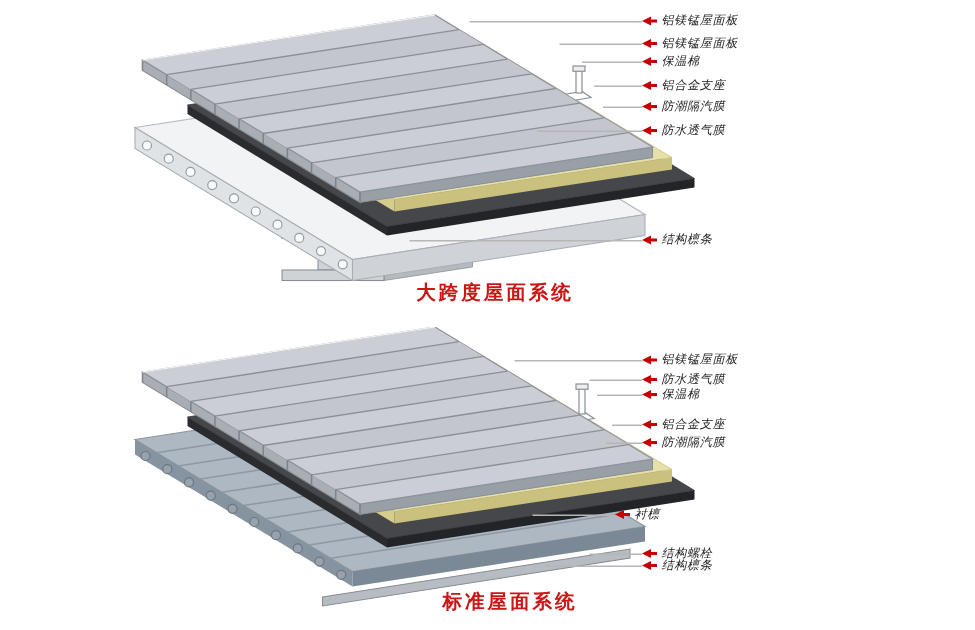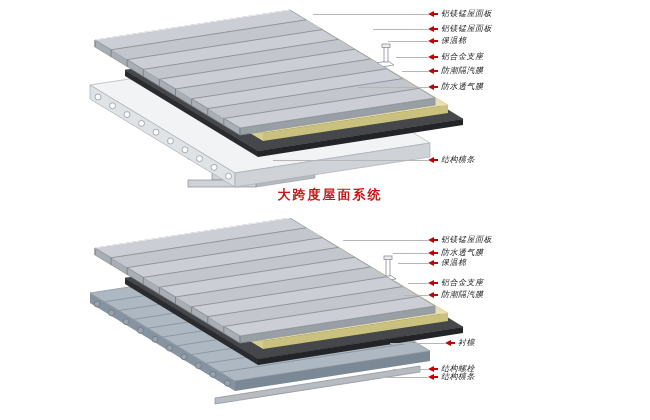--- a/index.html
+++ b/index.html
@@ -272,33 +272,34 @@
     <span class="head"></span>
       <span class="shaft"></span>
     <span class="txt">铝合金支座</span>
   </div>
   <div class="lbl" style="left:404px;top:290px">
     <span class="line" style="width:24px"></span>
     <span class="head"></span>
       <span class="shaft"></span>
     <span class="txt">防潮隔汽膜</span>
   </div>
-  <div class="lbl" style="left:390px;top:338px">
+  <div class="lbl" style="left:355px;top:338px">
     <span class="line" style="width:55px"></span>
     <span class="head"></span>
       <span class="shaft"></span>
     <span class="txt">衬檩</span>
   </div>
   <div class="lbl" style="left:393px;top:364px">
     <span class="line" style="width:35px"></span>
     <span class="head"></span>
       <span class="shaft"></span>
     <span class="txt">结构螺栓</span>
   </div>
   <div class="lbl" style="left:363px;top:372px">
     <span class="line" style="width:65px"></span>
     <span class="head"></span>
       <span class="shaft"></span>
     <span class="txt">结构檩条</span>
   </div>
 
+  <div class="title" style="left:250px;top:392px">标准屋面系统</div>
 
 </div>
 
 </body></html>

